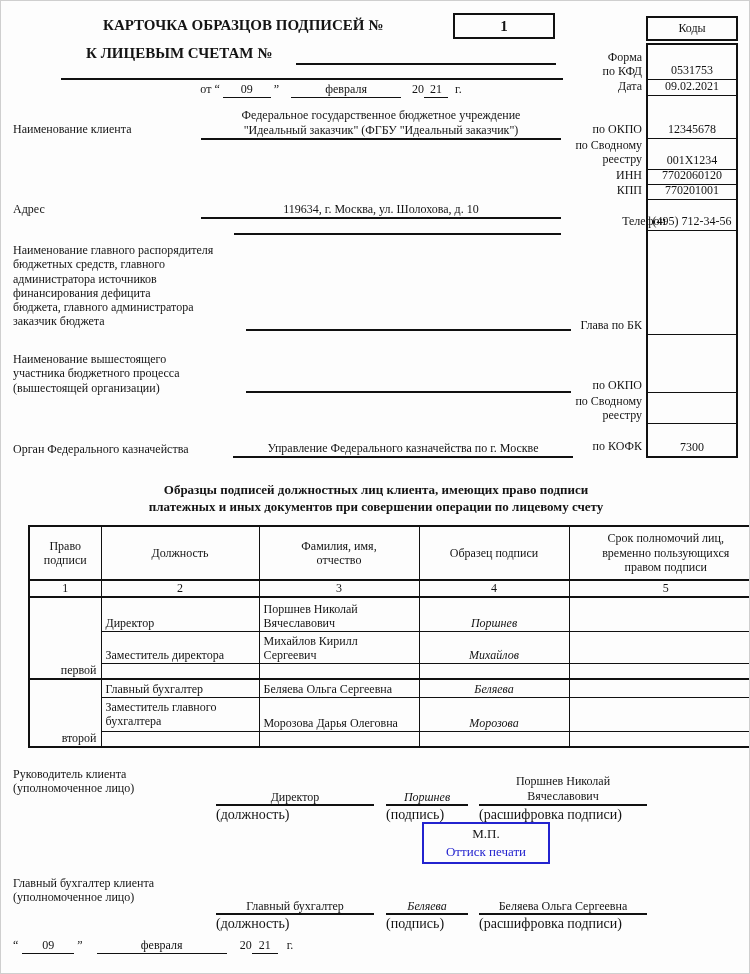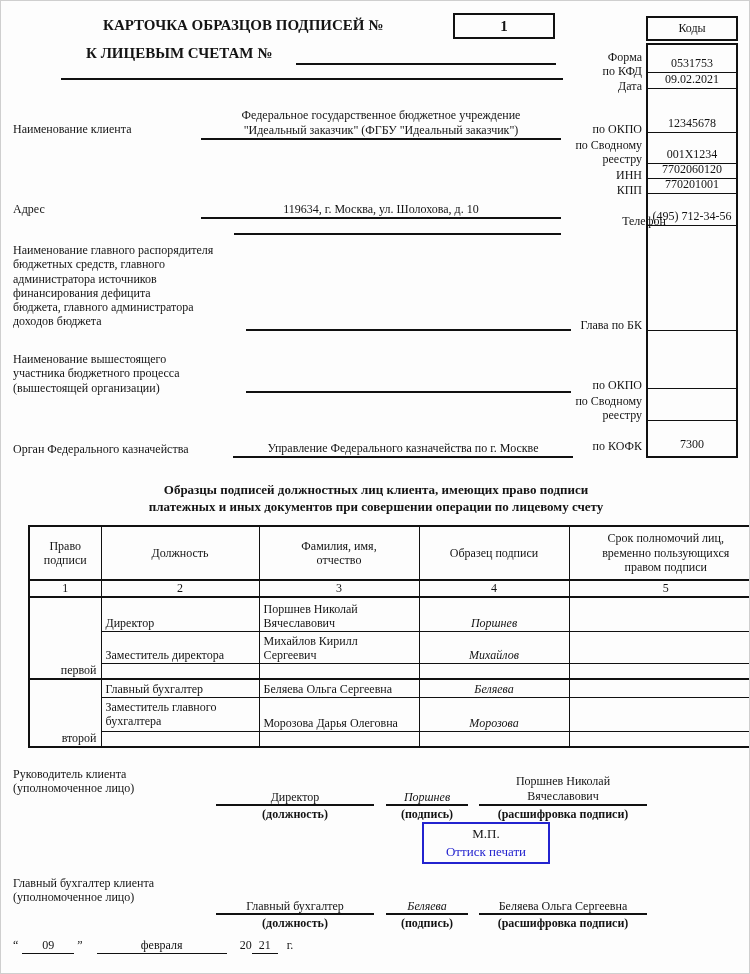--- a/index.html
+++ b/index.html
@@ -28,44 +28,52 @@
   table.sig{border:2px solid #111;margin-left:19px;}
   tr.hdr td{border-bottom:2px solid #111;vertical-align:middle;text-align:center;line-height:14.5px;}
   tr.nums td{border-bottom:2px solid #111;text-align:center;vertical-align:middle;}
   tr.gsep td{border-top:2.5px solid #111;}
   td.group{text-align:right;vertical-align:middle;font-size:13px;}
   td.fio{vertical-align:middle;line-height:14.5px;}
   td.sigcell{text-align:center;font-style:italic;vertical-align:middle;padding-bottom:4px;}
   
   .sigfield{position:absolute;}
   .sigfield .line{border-bottom:2px solid #111;display:flex;align-items:flex-end;justify-content:center;line-height:14.5px;text-align:center;}
-  .sigfield .caption{text-align:center;font-size:12px;padding-top:1px;font-weight:bold;}
+  .sigfield .caption{font-size:14px;padding-top:1px;}
   .stamp{position:absolute;border:2px solid #2323cf;box-sizing:border-box;display:flex;flex-direction:column;align-items:center;justify-content:center;gap:2px;}
   .stamp .mp{color:#161616;font-size:13px;}
   .stamp .imprint{color:#2323cf;font-size:13px;}
   .dq{letter-spacing:1px;}
   .dl-seg{display:inline-block;border-bottom:1.5px solid #111;text-align:center;}
 </style>
 </head>
 <body>
 
 <div class="page">
 
   <div class="abs b" style="left:102px;top:16px;font-size:15px;">КАРТОЧКА ОБРАЗЦОВ ПОДПИСЕЙ №</div>
   <div class="abs b ctr" style="left:452px;top:12px;width:102px;height:26px;border:2.5px solid #111;box-sizing:border-box;font-size:15px;line-height:22px;">1</div>
   <div class="abs b" style="left:85px;top:44px;font-size:15px;">К ЛИЦЕВЫМ СЧЕТАМ №</div>
   <div class="abs ul2" style="left:295px;top:44px;width:260px;height:18px;"></div>
   <div class="abs ul2" style="left:60px;top:60px;width:502px;height:17px;"></div>
 
+  <div class="abs ctr" style="left:150px;top:81px;width:360px;">
+    <span>от “</span>
+    <span class="dl-seg" style="width:48px;">09</span>
+    <span class="dq">”</span>
+    <span class="dl-seg" style="width:110px;margin-left:8px;">февраля</span>
+    <span style="margin-left:8px;">20</span><span class="dl-seg" style="width:24px;">21</span>
+    <span style="margin-left:4px;">г.</span>
+  </div>
 
   <div class="abs codesbox" style="left:645px;top:15px;width:92px;height:25px;">
     <span>Коды</span>
   </div>
   <div class="abs codescol" style="left:645px;top:42px;width:92px;height:415px;">
-    <div class="codescell" style="height:28px;">0531753</div>
+    <div class="codescell" style="height:35px;">0531753</div>
     <div class="codescell" style="height:16px;">09.02.2021</div>
     <div class="codescell" style="height:44px;">12345678</div>
     <div class="codescell" style="height:31px;">001X1234</div>
     <div class="codescell" style="height:15px;">7702060120</div>
     <div class="codescell" style="height:15px;">770201001</div>
     <div class="codescell" style="height:32px;">(495) 712-34-56</div>
     <div class="codescell" style="height:105px;"></div>
     <div class="codescell" style="height:58px;"></div>
     <div class="codescell" style="height:32px;"></div>
     <div class="codescell" style="height:32px;">7300</div>
@@ -92,21 +100,21 @@
 
   <div class="abs" style="left:12px;top:201px;">Адрес</div>
   <div class="abs valline" style="left:200px;top:202px;width:360px;height:16px;">119634, г. Москва, ул. Шолохова, д. 10</div>
   <div class="abs ul2" style="left:233px;top:217px;width:327px;height:15px;"></div>
 
   <div class="abs pre" style="left:12px;top:242px;width:240px;">Наименование главного распорядителя
 бюджетных средств, главного
 администратора источников
 финансирования дефицита
 бюджета, главного администратора
-доходов бюджета</div>
+заказчик бюджета</div>
   <div class="abs ul2" style="left:245px;top:310px;width:325px;height:18px;"></div>
 
   <div class="abs pre" style="left:12px;top:351px;width:240px;">Наименование вышестоящего
 участника бюджетного процесса
 (вышестоящей организации)</div>
   <div class="abs ul2" style="left:245px;top:372px;width:325px;height:18px;"></div>
 
   <div class="abs" style="left:12px;top:441px;">Орган Федерального казначейства</div>
   <div class="abs valline" style="left:232px;top:440px;width:340px;height:17px;">Управление Федерального казначейства по г. Москве</div>
 

